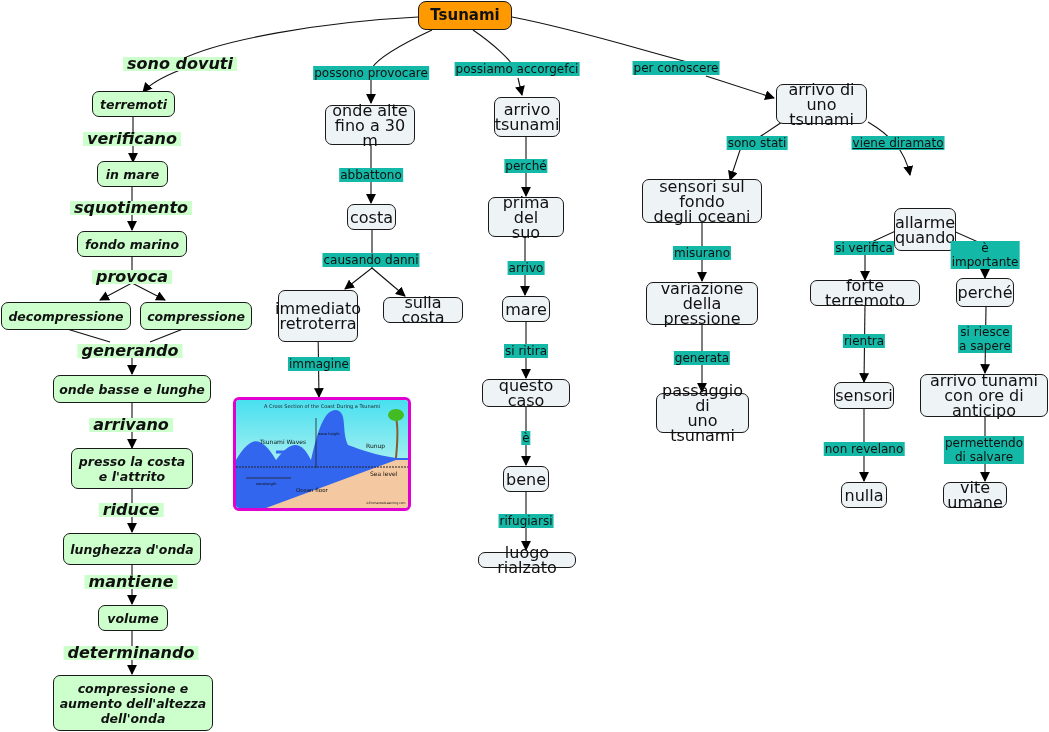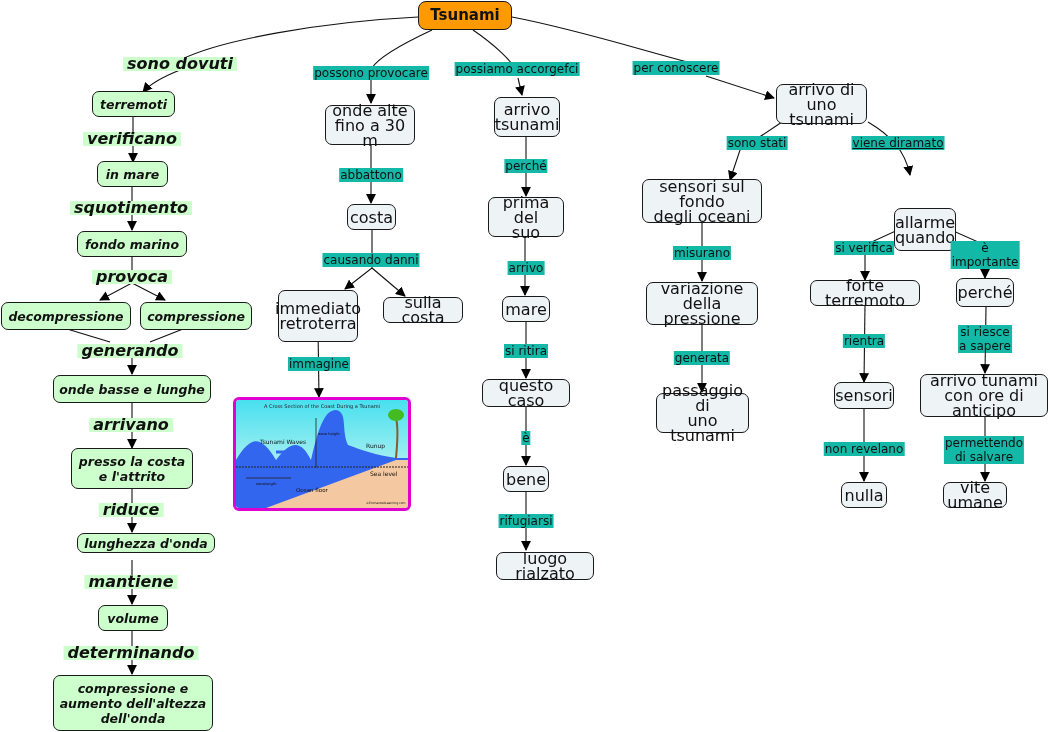--- a/index.html
+++ b/index.html
@@ -84,21 +84,21 @@
 <div class="node green" style="left:77px;top:231px;width:110px;height:26px;">fondo marino</div>
 <span class="lbl green" style="left:132px;top:270px;">provoca</span>
 <div class="node green" style="left:1px;top:302px;width:130px;height:28px;">decompressione</div>
 <div class="node green" style="left:140px;top:302px;width:112px;height:28px;">compressione</div>
 <span class="lbl green" style="left:130px;top:344px;">generando</span>
 <div class="node green" style="left:53px;top:375px;width:158px;height:28px;">onde basse e lunghe</div>
 <span class="lbl green" style="left:131px;top:418px;">arrivano</span>
 <div class="node green" style="left:71px;top:448px;width:122px;height:41px;">presso la costa
 e l'attrito</div>
 <span class="lbl green" style="left:131px;top:503px;">riduce</span>
-<div class="node green" style="left:77px;top:533px;width:138px;height:20px;">lunghezza d'onda</div>
+<div class="node green" style="left:63px;top:533px;width:138px;height:32px;">lunghezza d'onda</div>
 <span class="lbl green" style="left:131px;top:575px;">mantiene</span>
 <div class="node green" style="left:98px;top:605px;width:70px;height:26px;">volume</div>
 <span class="lbl green" style="left:131px;top:646px;">determinando</span>
 <div class="node green" style="left:53px;top:675px;width:160px;height:56px;">compressione e
 aumento dell'altezza
 dell'onda</div>
 
 <span class="lbl" style="left:371px;top:66px;">possono provocare</span>
 <div class="node blue" style="left:325px;top:105px;width:90px;height:40px;">onde alte
 fino a  30 m</div>
@@ -145,21 +145,21 @@
 <span class="lbl" style="left:526px;top:159px;">perché</span>
 <div class="node blue" style="left:488px;top:197px;width:76px;height:40px;">prima del
 suo</div>
 <span class="lbl" style="left:526px;top:261px;">arrivo</span>
 <div class="node blue" style="left:502px;top:296px;width:48px;height:26px;">mare</div>
 <span class="lbl" style="left:526px;top:344px;">si ritira</span>
 <div class="node blue" style="left:482px;top:379px;width:88px;height:28px;">questo caso</div>
 <span class="lbl" style="left:526px;top:431px;">è</span>
 <div class="node blue" style="left:503px;top:466px;width:46px;height:26px;">bene</div>
 <span class="lbl" style="left:526px;top:514px;">rifugiarsi</span>
-<div class="node blue" style="left:496px;top:552px;width:98px;height:28px;">luogo rialzato</div>
+<div class="node blue" style="left:478px;top:552px;width:98px;height:16px;">luogo rialzato</div>
 
 <span class="lbl" style="left:676px;top:61px;">per conoscere</span>
 <div class="node blue" style="left:776px;top:84px;width:91px;height:40px;">arrivo di
 uno tsunami</div>
 <span class="lbl" style="left:757px;top:136px;">sono stati</span>
 <div class="node blue" style="left:642px;top:179px;width:120px;height:44px;">sensori sul fondo
 degli oceani</div>
 <span class="lbl" style="left:702px;top:246px;">misurano</span>
 <div class="node blue" style="left:646px;top:282px;width:112px;height:43px;">variazione della
 pressione</div>

